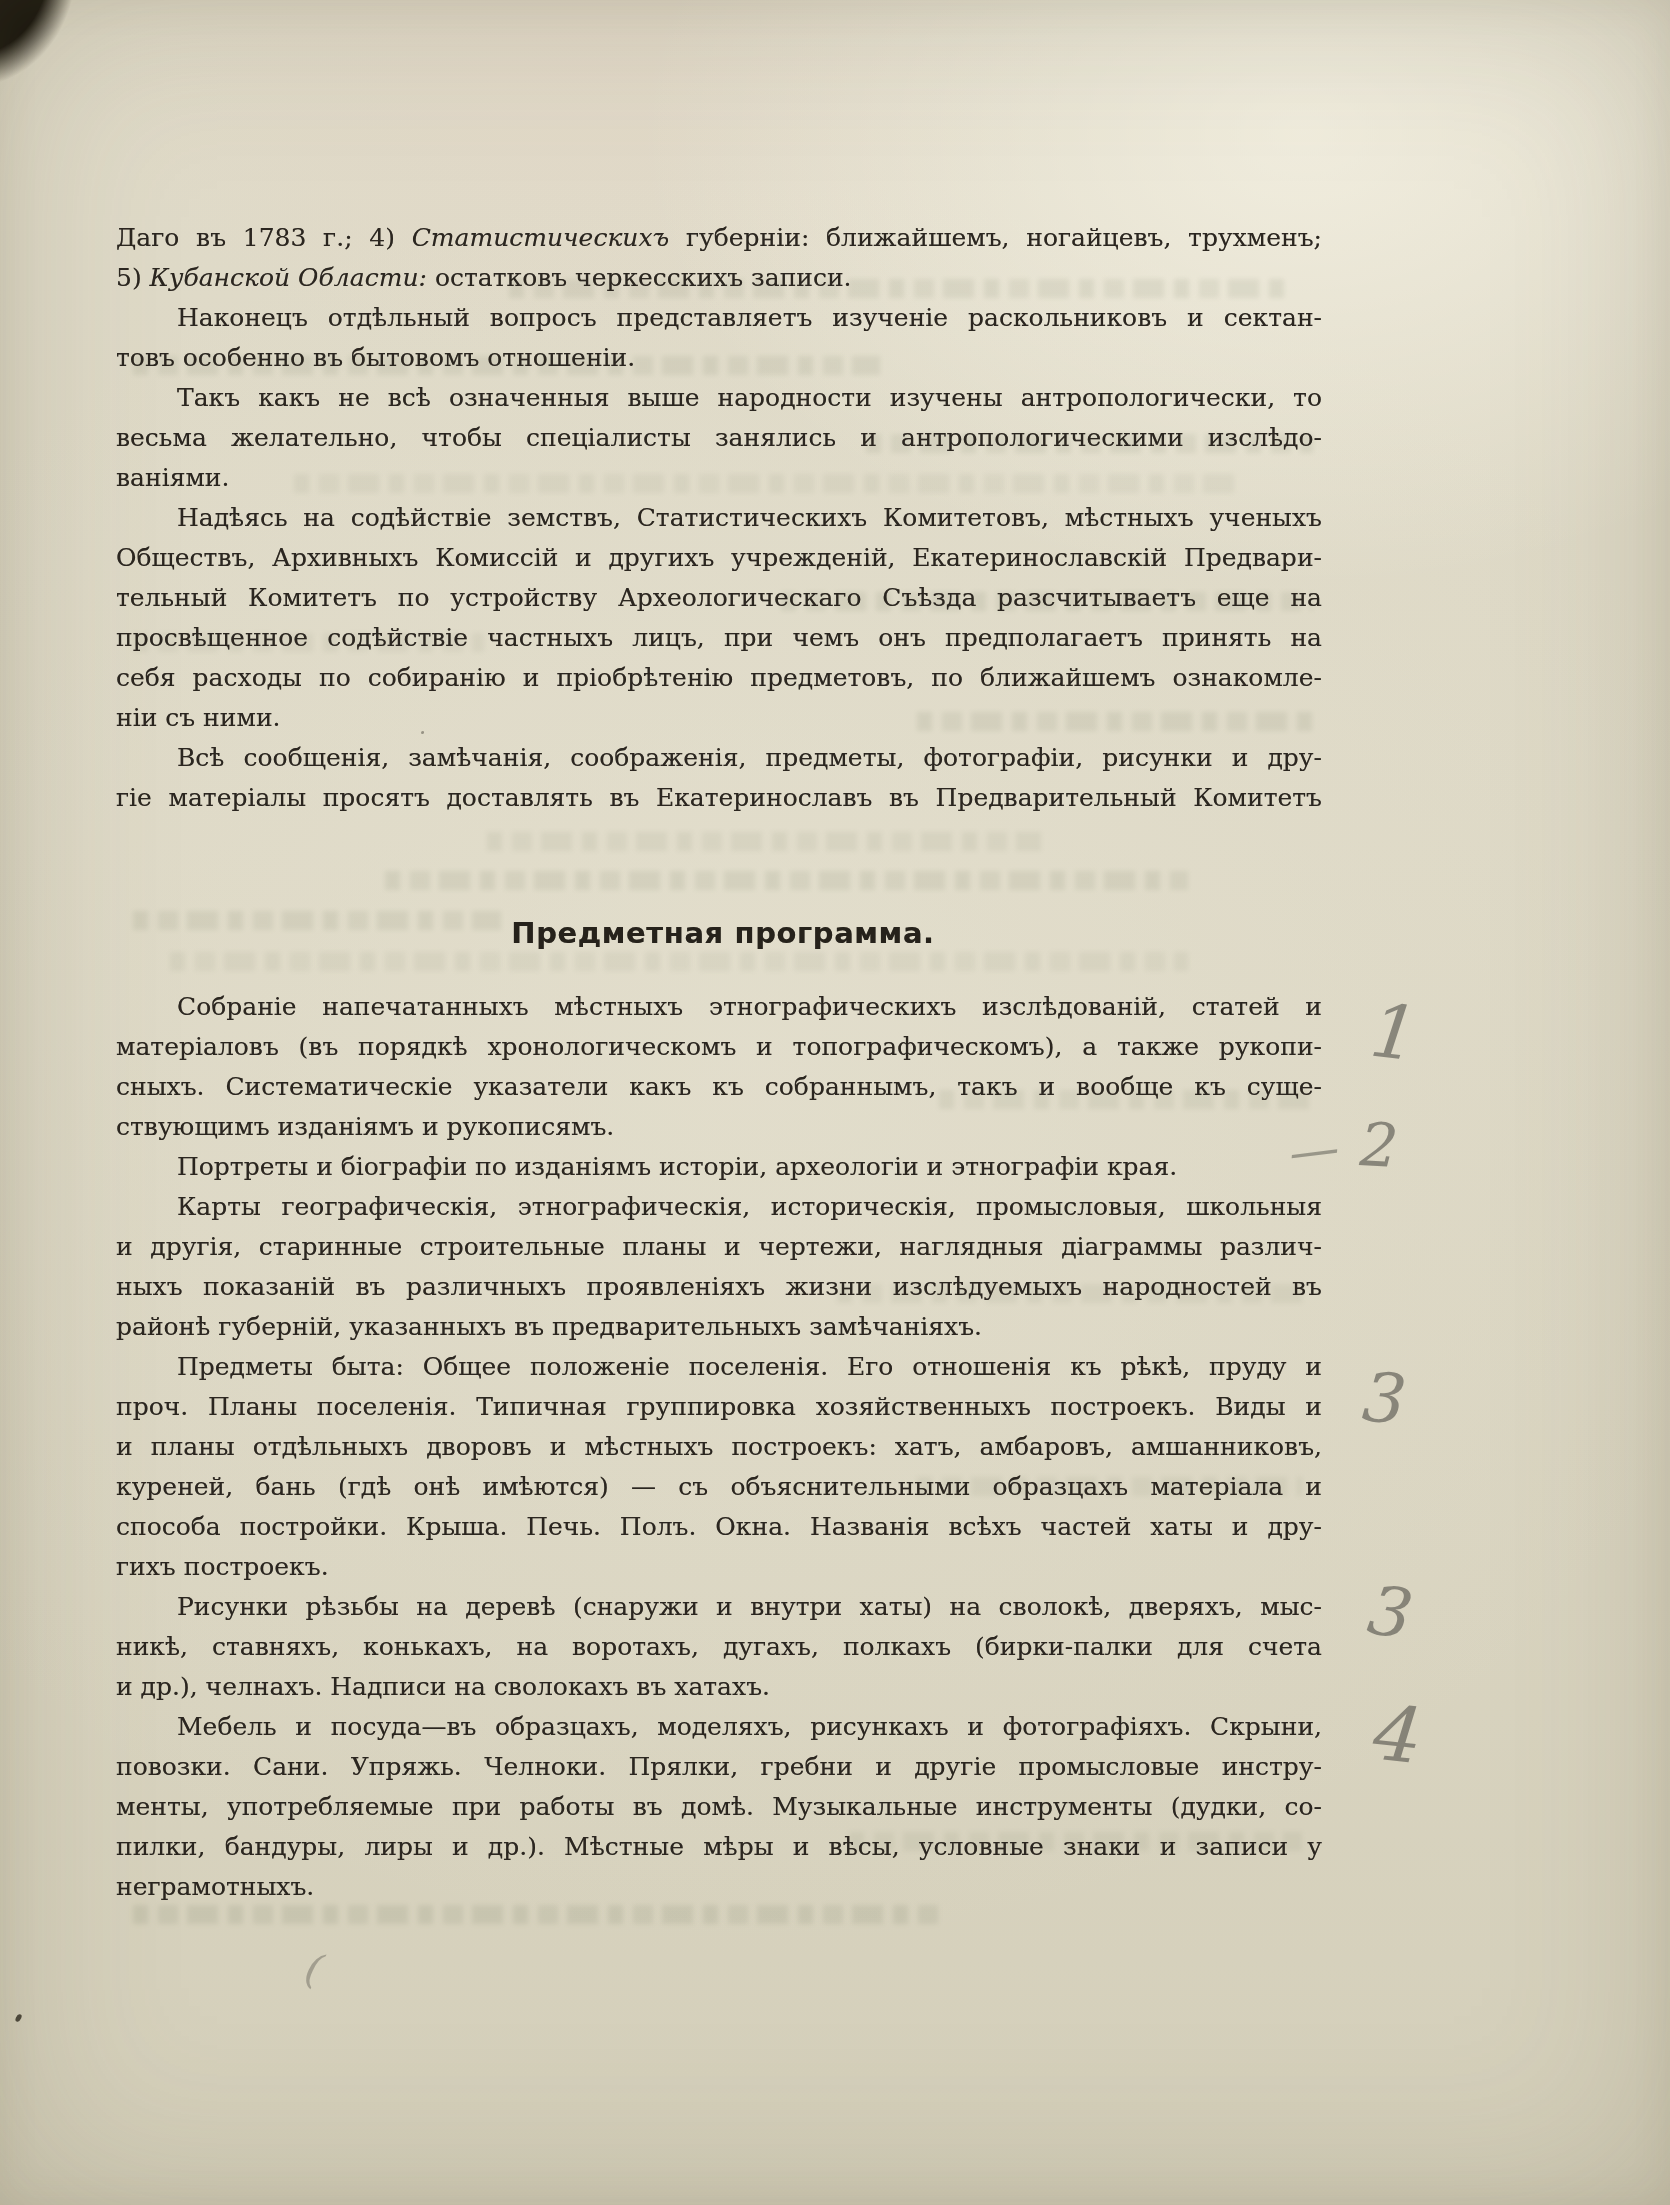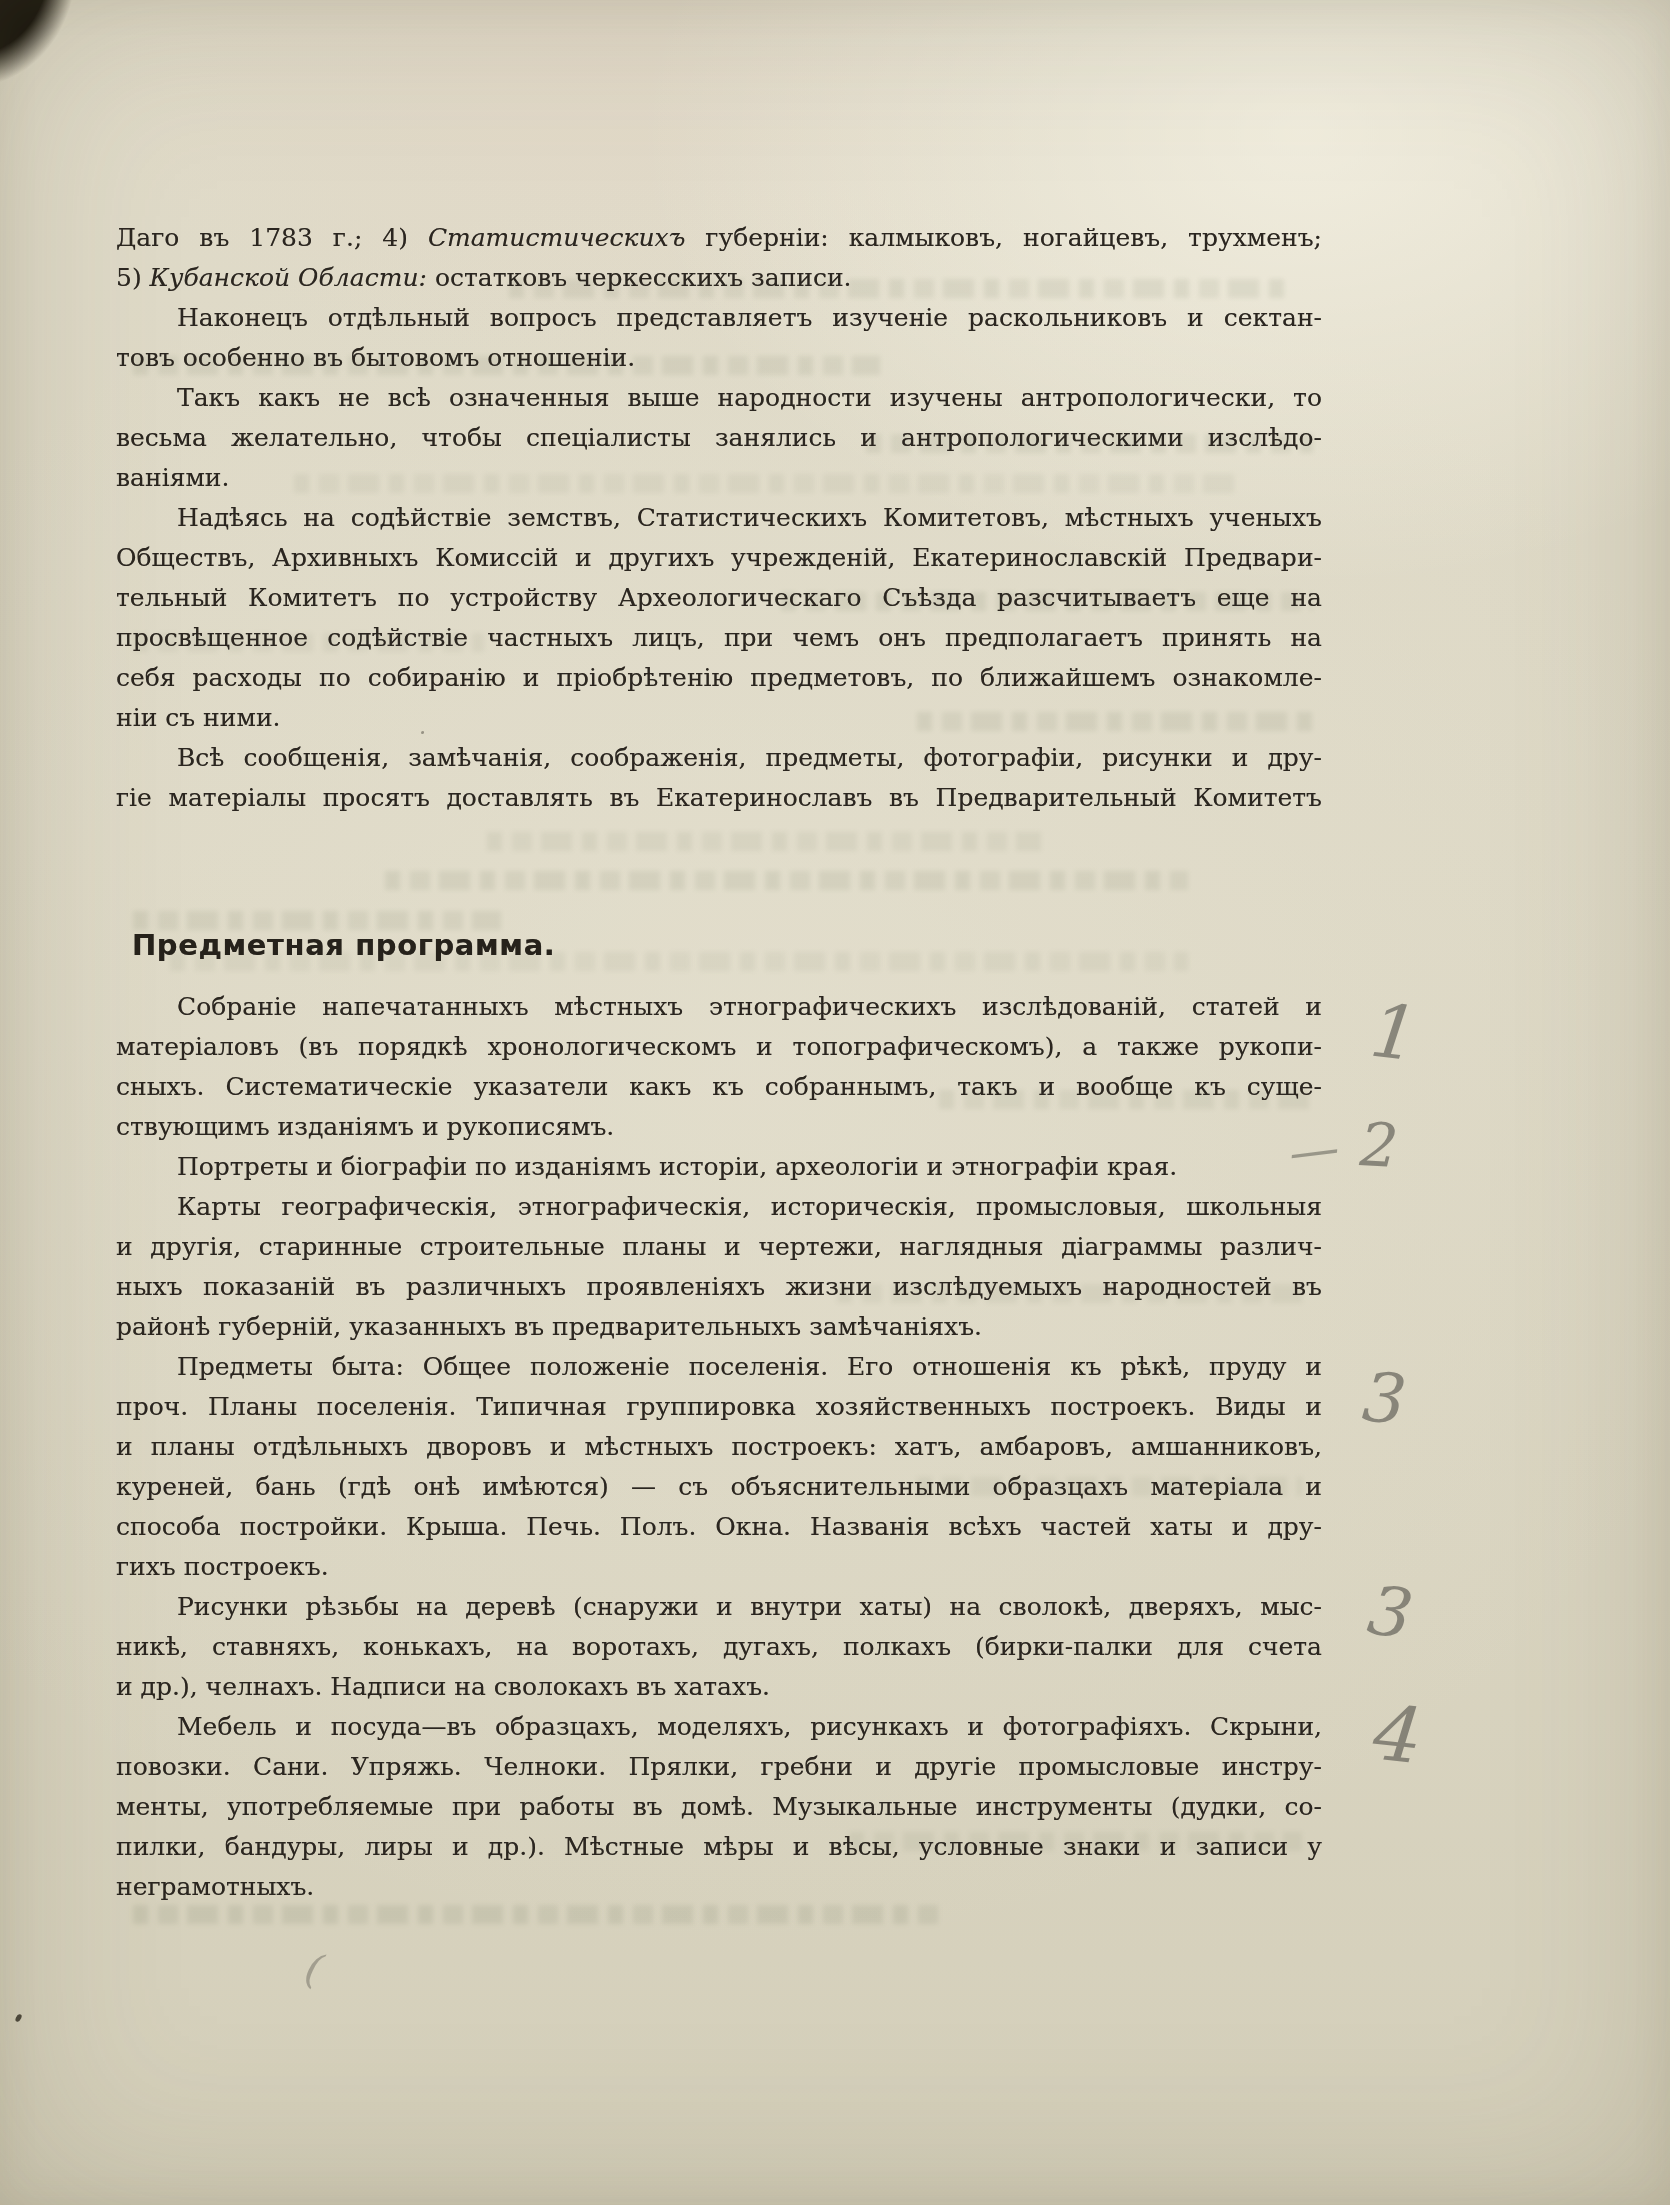--- a/index.html
+++ b/index.html
@@ -34,21 +34,22 @@
   .lower{top:987px;}
   .line{
     font-size:25px;line-height:40px;height:40px;
     text-shadow:0 0 0.6px rgba(43,38,30,0.45);
   }
   .j{text-align:justify;text-align-last:justify;}
   .l{text-align:left;text-align-last:left;}
   .ind{text-indent:61px;}
   .it{font-style:italic;}
   .heading{
-    position:absolute;left:116px;top:912px;width:1206px;margin:16px;
+    position:absolute;left:116px;top:912px;width:1206px;margin:4px;
+    text-align:center;
     font-family:"DejaVu Sans", sans-serif;font-weight:bold;
     font-size:29px;letter-spacing:0.6px;color:#26221b;
     text-shadow:0 0 0.6px rgba(38,34,27,0.5);
   }
   .pencil{
     position:absolute;
     font-family:"DejaVu Serif", serif;font-style:italic;font-weight:normal;
     color:rgba(84,83,76,0.62);
   }
   .m1{left:1371px;top:989px;font-size:74px;transform:rotate(7deg);}
@@ -107,21 +108,21 @@
   <div class="bleed b12"></div>
   <div class="bleed b13"></div>
   <div class="bleed b14"></div>
   <div class="bleed b15"></div>
   <div class="bleed b16"></div>
   <div class="speck s1"></div>
   <div class="speck s2"></div>
 
 
   <div class="col upper">
-    <div class="line j"><span>Даго въ 1783 г.; 4) </span><span class="it">Статистическихъ</span><span> губерніи: калмыковъ, ногайцевъ, трухменъ;</span></div>
+    <div class="line j"><span>Даго въ 1783 г.; 4) </span><span class="it">Статистическихъ</span><span> губерніи: ближайшемъ, ногайцевъ, трухменъ;</span></div>
     <div class="line l"><span>5) </span><span class="it">Кубанской Области:</span><span> остатковъ черкесскихъ записи.</span></div>
     <div class="line ind j">Наконецъ отдѣльный вопросъ представляетъ изученіе раскольниковъ и сектан-</div>
     <div class="line l">товъ особенно въ бытовомъ отношеніи.</div>
     <div class="line ind j">Такъ какъ не всѣ означенныя выше народности изучены антропологически, то</div>
     <div class="line j">весьма желательно, чтобы спеціалисты занялись и антропологическими изслѣдо-</div>
     <div class="line l">ваніями.</div>
     <div class="line ind j">Надѣясь на содѣйствіе земствъ, Статистическихъ Комитетовъ, мѣстныхъ ученыхъ</div>
     <div class="line j">Обществъ, Архивныхъ Комиссій и другихъ учрежденій, Екатеринославскій Предвари-</div>
     <div class="line j">тельный Комитетъ по устройству Археологическаго Съѣзда разсчитываетъ еще на</div>
     <div class="line j">просвѣщенное содѣйствіе частныхъ лицъ, при чемъ онъ предполагаетъ принять на</div>

